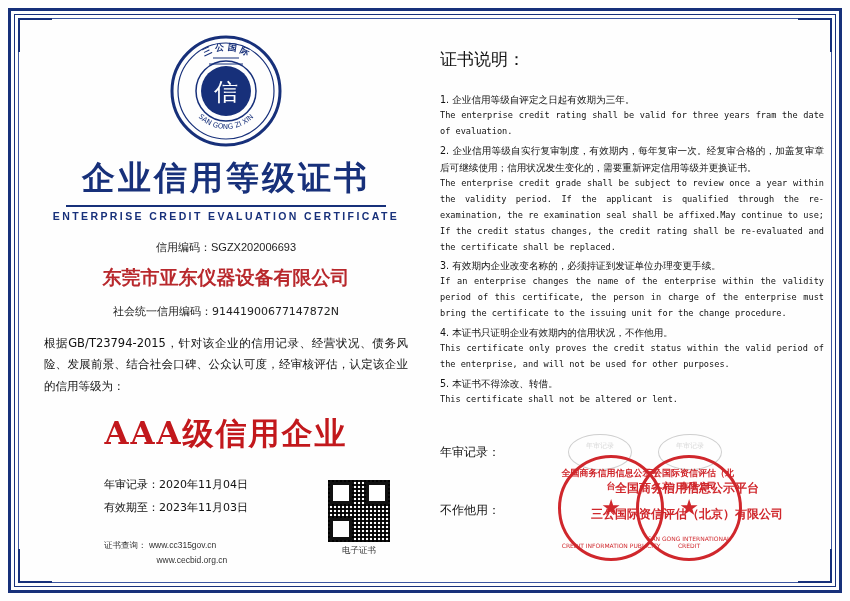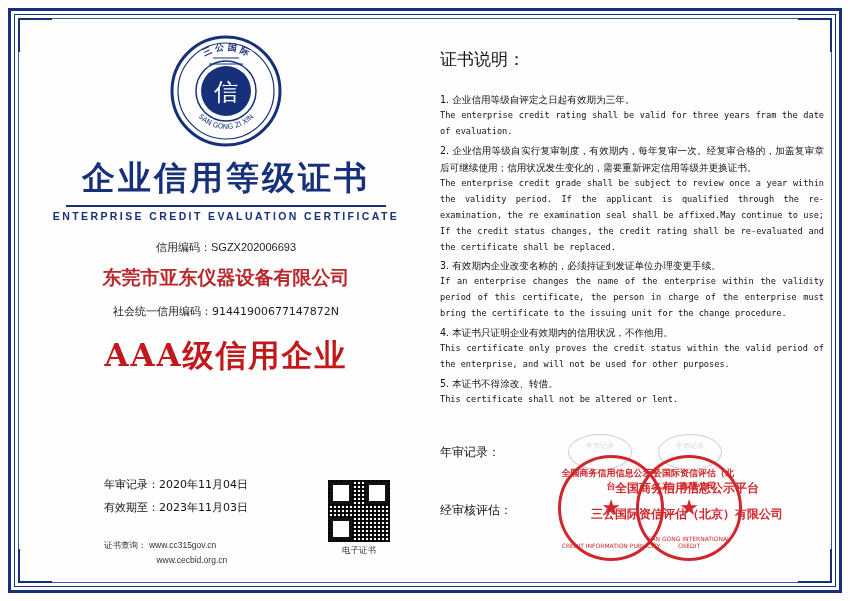--- a/index.html
+++ b/index.html
@@ -363,20 +363,21 @@
       <div class="cert-no">
         <span>信用编码：</span><span>SGZX202006693</span>
       </div>
 
       <div class="company">东莞市亚东仪器设备有限公司</div>
 
       <div class="uscc">
         <span>社会统一信用编码：</span><span>91441900677147872N</span>
       </div>
 
+      <div class="body-text">根据GB/T23794-2015，针对该企业的信用记录、经营状况、债务风险、发展前景、结合社会口碑、公众认可度，经审核评估，认定该企业的信用等级为：</div>
 
       <div class="grade">AAA级信用企业</div>
 
       <div class="dates">
         <div>
           <span>年审记录：</span><span>2020年11月04日</span>
         </div>
         <div>
           <span>有效期至：</span><span>2023年11月03日</span>
         </div>
@@ -423,21 +424,21 @@
       <div class="review">
         <span class="lbl">年审记录：</span>
         <div class="oval o1">
           <span>年审记录</span>
         </div>
         <div class="oval o2">
           <span>年审记录</span>
         </div>
       </div>
 
-      <div class="issuer">经审核评估：</div>
+      <div class="issuer">不作他用：</div>
 
       <div class="seals">
         <div class="seal s1">
           <div class="arc-top">全国商务信用信息公示平台</div>
           <div class="star">★</div>
           <div class="arc-bottom">CREDIT INFORMATION PUBLICITY</div>
         </div>
         <div class="seal s2">
           <div class="arc-top">三公国际资信评估（北京）有限公司</div>
           <div class="star">★</div>

